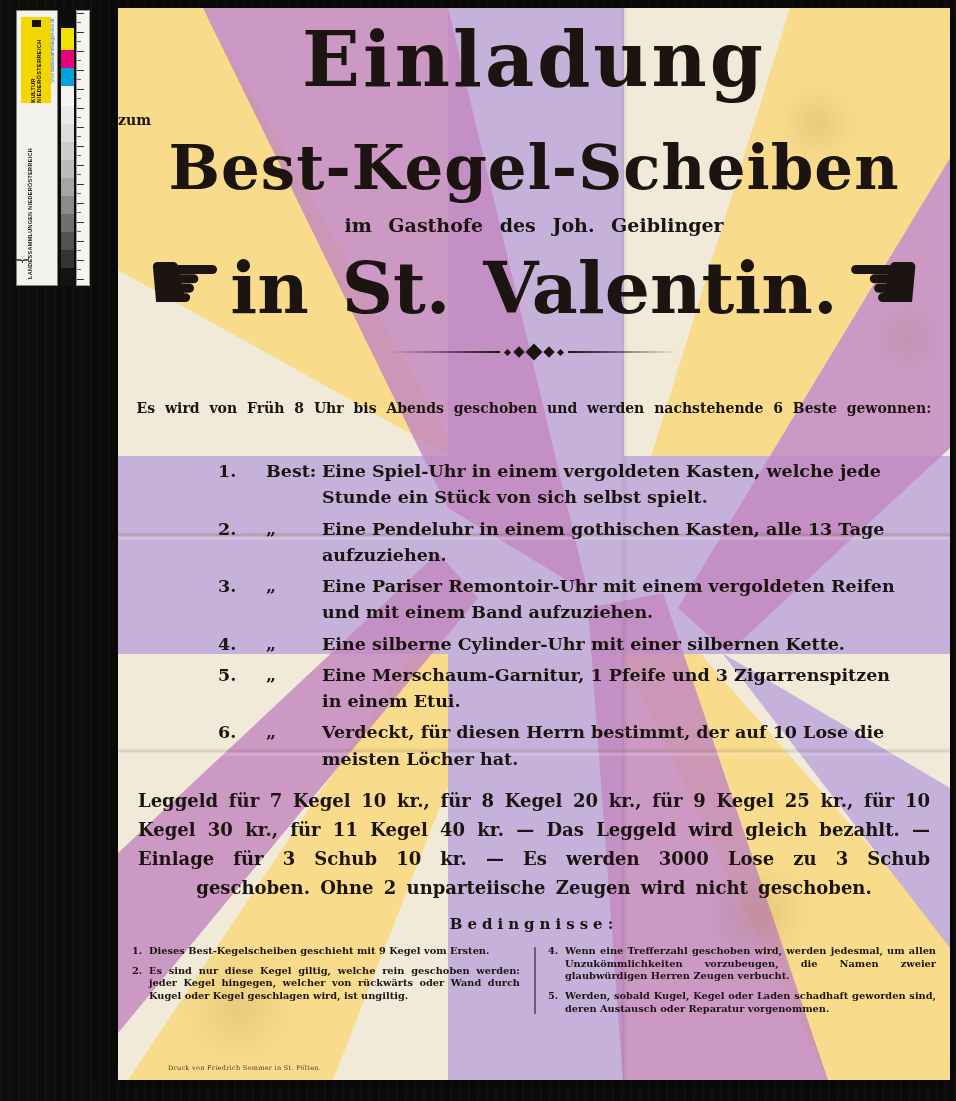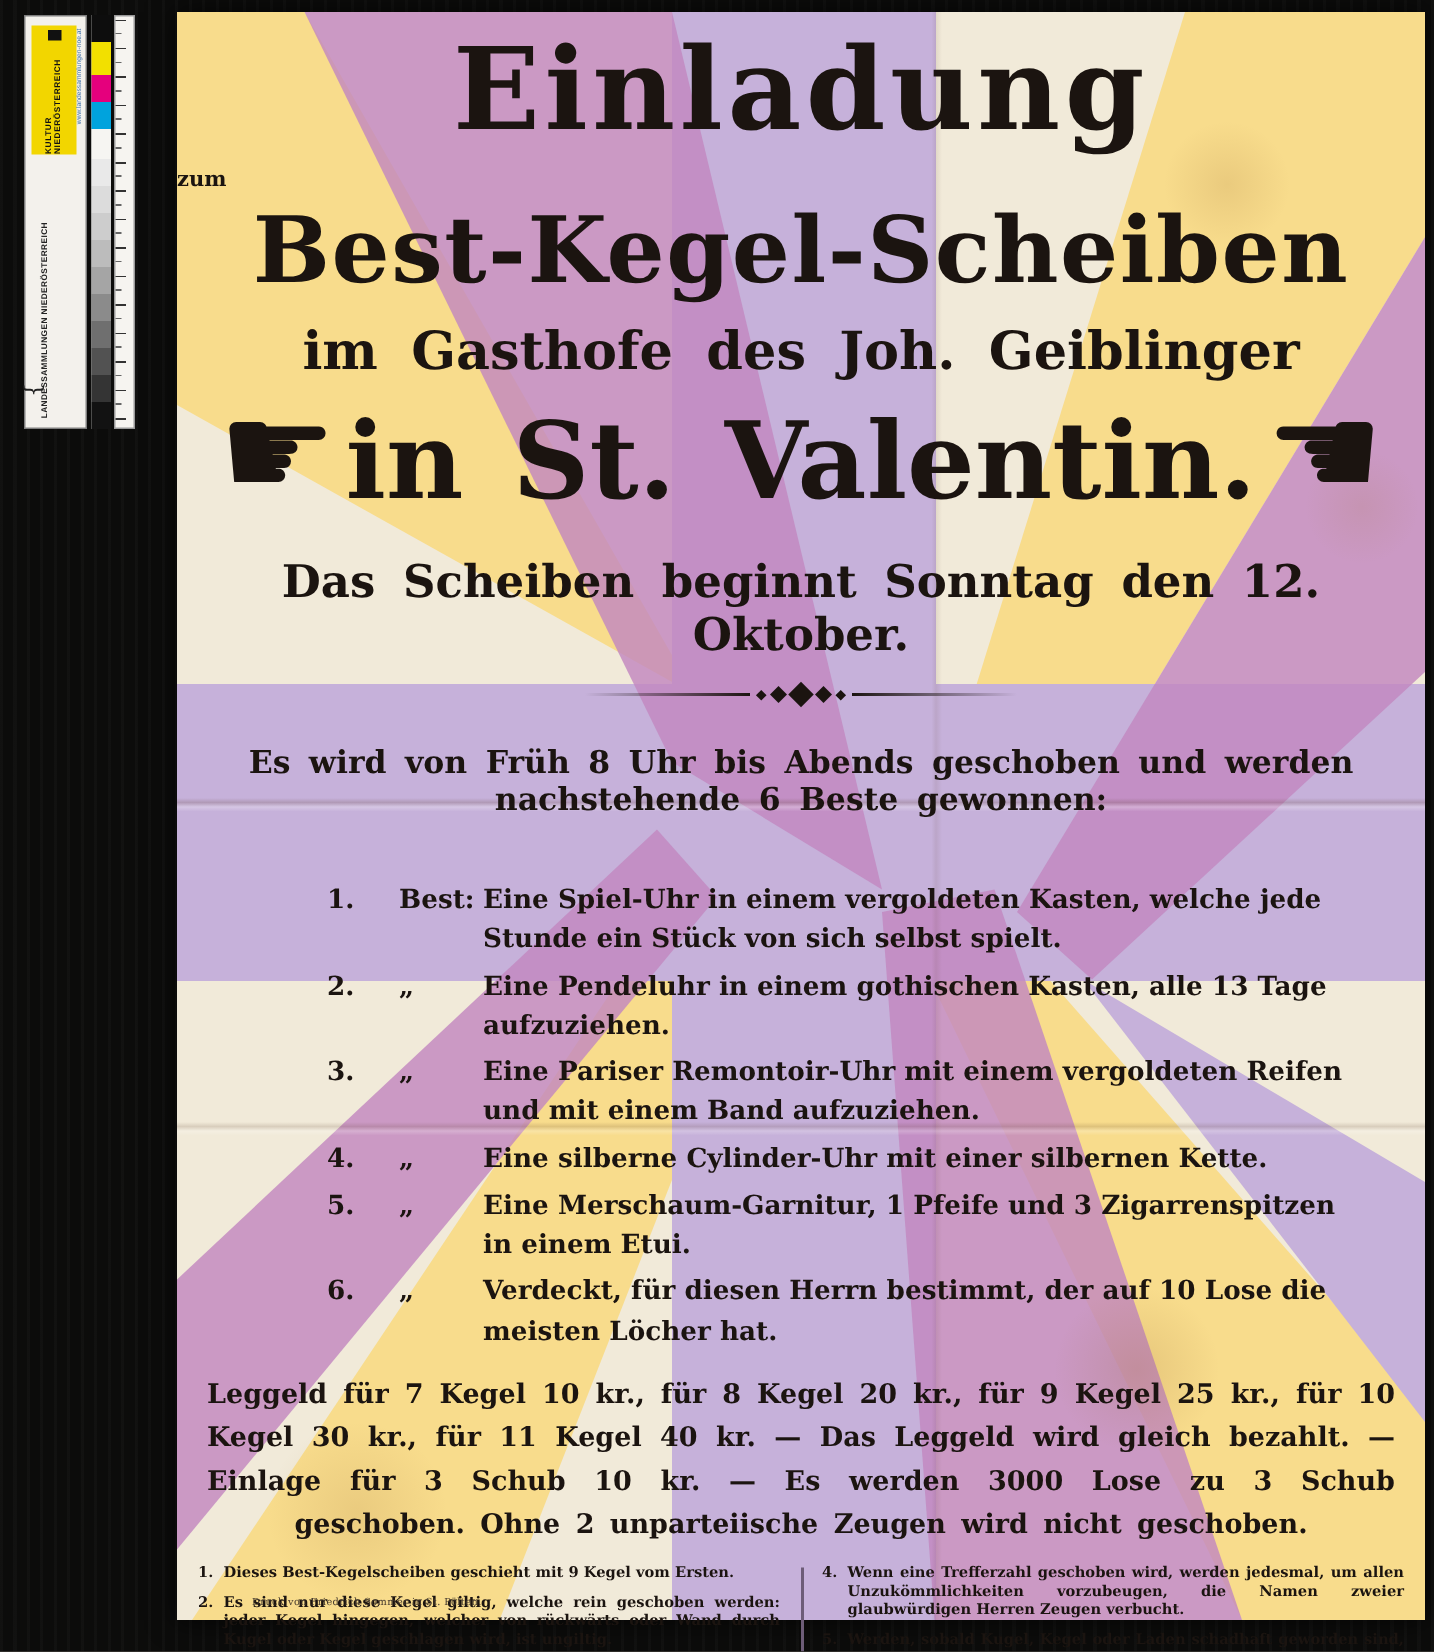--- a/index.html
+++ b/index.html
@@ -18,36 +18,36 @@
     radial-gradient(circle at 120px 1000px, rgba(150,100,45,.14), rgba(150,100,45,0) 60px),
     radial-gradient(circle at 790px 330px, rgba(160,110,50,.12), rgba(160,110,50,0) 38px),
     linear-gradient(to bottom, rgba(0,0,0,0) 524px, rgba(90,60,40,.20) 527px, rgba(255,255,255,.28) 530px, rgba(0,0,0,0) 533px),
     linear-gradient(to bottom, rgba(0,0,0,0) 740px, rgba(90,60,40,.16) 743px, rgba(255,255,255,.22) 746px, rgba(0,0,0,0) 749px),
     linear-gradient(to right, rgba(0,0,0,0) 503px, rgba(90,60,40,.10) 506px, rgba(0,0,0,0) 510px);}
   .content{position:relative;z-index:2;height:100%;}
 
   .title{margin:14px 0 0;text-align:center;font-size:76px;line-height:1;font-weight:700;letter-spacing:3px;}
   .zum{margin-top:14px;text-align:left;font-size:14px;font-weight:700;}
   .main-title{margin-top:8px;text-align:center;font-size:61px;line-height:1.05;font-weight:700;letter-spacing:1px;white-space:nowrap;}
-  .venue{margin-top:14px;text-align:center;font-size:35px;font-weight:700;word-spacing:10px;}
+  .venue{margin-top:14px;text-align:center;font-size:19px;font-weight:700;word-spacing:10px;}
   .hands-row{margin-top:10px;display:flex;justify-content:center;align-items:center;gap:2px;}
   .hand{font-family:"DejaVu Sans",sans-serif;font-size:88px;line-height:.7;transform:translateY(-6px);}
   .location{font-size:71px;font-weight:700;word-spacing:8px;padding:0 4px;text-align:center;}
   .date-line{margin-top:22px;text-align:center;font-size:30px;font-weight:700;word-spacing:8px;}
 
   .divider{margin-top:16px;display:flex;justify-content:center;align-items:center;gap:5px;}
   .dline{height:2px;width:110px;}
   .dline.l{background:linear-gradient(to right, rgba(27,20,16,0), #1b1410);}
   .dline.r{background:linear-gradient(to left, rgba(27,20,16,0), #1b1410);}
   .dgem{background:#1b1410;transform:rotate(45deg);}
   .dgem.s{width:5px;height:5px;}
   .dgem.m{width:8px;height:8px;}
   .dgem.b{width:12px;height:12px;}
 
-  .intro{margin-top:26px;text-align:center;font-size:21px;font-weight:700;word-spacing:5px;}
+  .intro{margin-top:42px;text-align:center;font-size:14px;font-weight:700;word-spacing:5px;}
 
   .prizes{margin:42px 46px 0 100px;}
   .prize{display:grid;grid-template-columns:34px 58px 1fr;column-gap:6px;font-size:17.5px;font-weight:700;line-height:1.5;margin-bottom:5px;}
   .prize .num{text-align:left;}
   .prize .mark{text-align:left;padding-left:8px;}
 
   .fees{margin:14px 20px 0;font-size:18px;font-weight:700;line-height:1.62;text-align:justify;text-align-last:center;word-spacing:4px;}
 
   .cond-title{margin-top:13px;text-align:center;font-size:15px;font-weight:700;letter-spacing:5px;}
   .conditions{margin:12px 14px 0;display:flex;gap:28px;position:relative;}
@@ -146,21 +146,20 @@
       <div class="zum">zum</div>
       <div class="main-title">Best-Kegel-Scheiben</div>
       <div class="venue">im Gasthofe des Joh. Geiblinger</div>
 
       <div class="hands-row">
         <span class="hand">☛</span>
         <span class="location">in St. Valentin.</span>
         <span class="hand">☚</span>
       </div>
 
-      <div class="date-line">Das Scheiben beginnt Sonntag den 12. Oktober.</div>
 
       <div class="divider">
         <span class="dline l"></span>
         <span class="dgem s"></span>
         <span class="dgem m"></span>
         <span class="dgem b"></span>
         <span class="dgem m"></span>
         <span class="dgem s"></span>
         <span class="dline r"></span>
       </div>
@@ -195,20 +194,21 @@
         </div>
         <div class="prize">
           <span class="num">6.</span>
           <span class="mark">„</span>
           <span class="ptext">Verdeckt, für diesen Herrn bestimmt, der auf 10 Lose die meisten Löcher hat.</span>
         </div>
       </div>
 
       <div class="fees">Leggeld für 7 Kegel 10 kr., für 8 Kegel 20 kr., für 9 Kegel 25 kr., für 10 Kegel 30 kr., für 11 Kegel 40 kr. — Das Leggeld wird gleich bezahlt. — Einlage für 3 Schub 10 kr. — Es werden 3000 Lose zu 3 Schub geschoben. Ohne 2 unparteiische Zeugen wird nicht geschoben.</div>
 
+      <div class="cond-title">Bedingnisse:</div>
 
       <div class="conditions">
         <div class="cond-col">
           <div class="cond">
             <span class="cnum">1.</span>
             <span>Dieses Best-Kegelscheiben geschieht mit 9 Kegel vom Ersten.</span>
           </div>
           <div class="cond">
             <span class="cnum">2.</span>
             <span>Es sind nur diese Kegel giltig, welche rein geschoben werden: jeder Kegel hingegen, welcher von rückwärts oder Wand durch Kugel oder Kegel geschlagen wird, ist ungiltig.</span>

